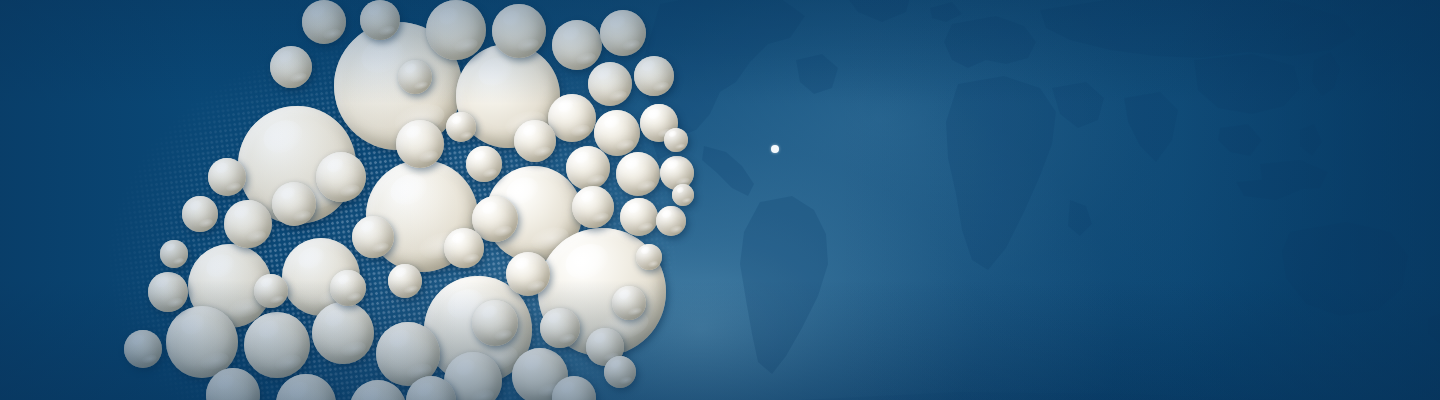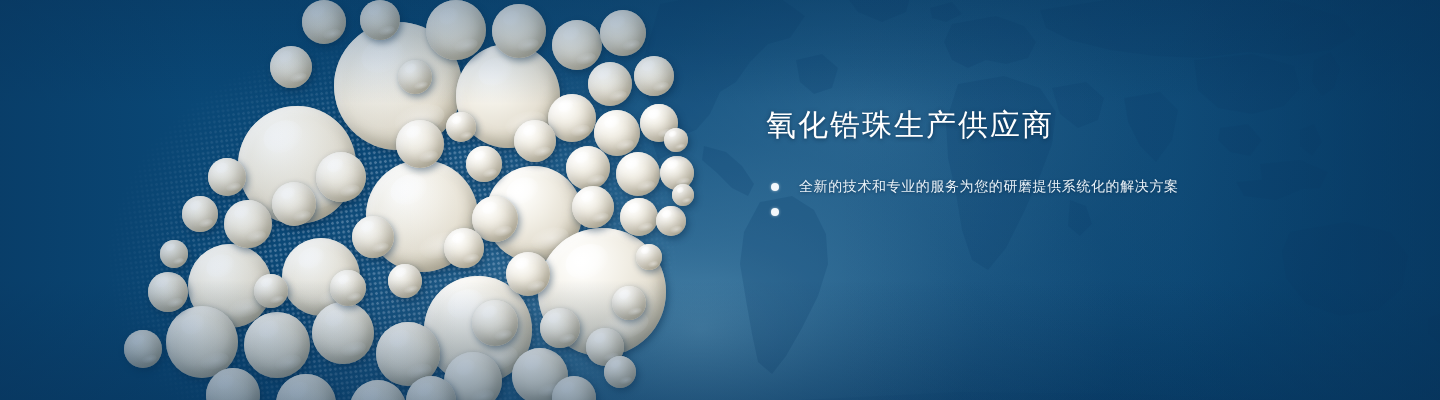--- a/index.html
+++ b/index.html
@@ -301,26 +301,21 @@
     <div class="bead" style="left:636px; top:244px; width:26px;  height:26px;"></div>
     <div class="bead" style="left:672px; top:184px; width:22px;  height:22px;"></div>
     <div class="bead" style="left:664px; top:128px; width:24px;  height:24px;"></div>
     <div class="bead" style="left:398px; top:60px;  width:34px;  height:34px;"></div>
     <div class="bead" style="left:446px; top:112px; width:30px;  height:30px;"></div>
   </div>
 
   <div class="bg-vignette"></div>
 
   <div class="content">
-    <h1 class="headline">氧化锆珠生产供应商</h1>
 
     <ul class="bullet-list">
-      <li class="bullet-item">
-        <span class="bullet-dot"></span>
-        <span>全新的技术和专业的服务为您的研磨提供系统化的解决方案</span>
-      </li>
       <li class="bullet-item">
         <span class="bullet-dot"></span>
       </li>
     </ul>
   </div>
 
 </div>
 
 </body></html>

